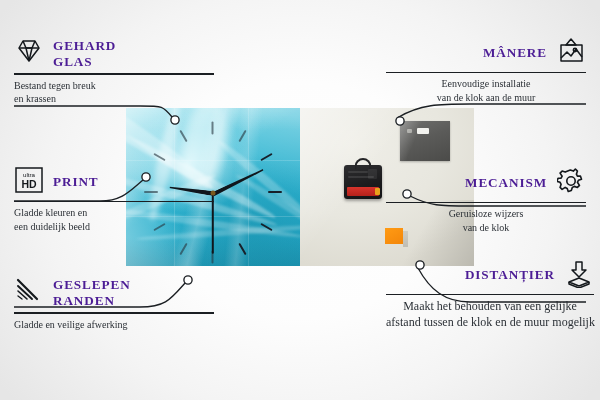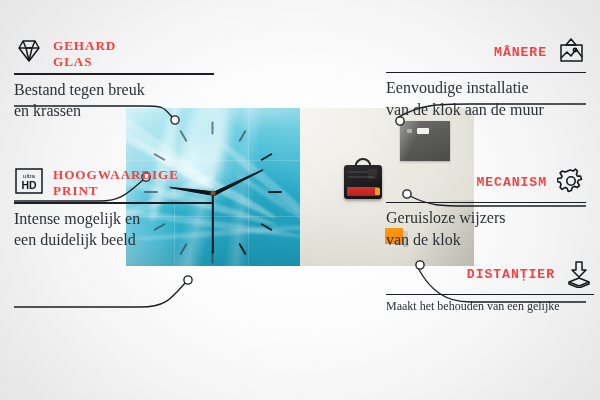--- a/index.html
+++ b/index.html
@@ -106,26 +106,26 @@
   svg.connectors { position:absolute; inset:0; width:600px; height:400px; pointer-events:none; }
 
   
   .feature { position:absolute; width:200px; }
   .feature .head { display:flex; align-items:center; gap:9px; }
   .feature.right .head { flex-direction:row-reverse; justify-content:flex-start; }
   .ficon { width:30px; height:30px; flex:0 0 30px; display:flex; align-items:flex-start; justify-content:center; }
   .ficon svg { display:block; }
   .ftitle {
     font-size:13.2px; font-weight:700; letter-spacing:.9px;
-    color:#ef4444; line-height:1.18; text-transform:uppercase;
-  }
-  .feature.right .ftitle { text-align:right;font-family:Liberation Mono, monospace; }
+    color:#4c1d95; line-height:1.18; text-transform:uppercase;
+  }
+  .feature.right .ftitle { text-align:right; }
   .rule { height:1.4px; background:#1b1f23; margin:4px 0 4px 0; }
-  .fdesc { font-size:16px; color:#2b3036; line-height:1.32; }
-  .feature.right .fdesc { text-align:left; }
+  .fdesc { font-size:10px; color:#2b3036; line-height:1.32; }
+  .feature.right .fdesc { text-align:center; }
 
   #f-gehard   { left:14px;  top:38px;  }
   #f-print    { left:14px;  top:167px; }
   #f-randen   { left:14px;  top:277px; }
   #f-manere   { left:386px; top:38px;  }
   #f-mecanism { left:386px; top:168px; }
   #f-distant  { left:386px; top:260px; }
   #f-distant  { width:208px; }
   #f-distant .fdesc { white-space:nowrap; font-size:12px; }
 </style>
@@ -237,31 +237,50 @@
   <div class="feature left" id="f-print">
     <div class="head">
       <span class="ficon">
         <svg width="30" height="26" viewBox="0 0 30 26">
           <rect x="2" y="1" width="26" height="24" fill="none" stroke="#14181c" stroke-width="1.5"></rect>
           <text x="15" y="10" font-family="Liberation Sans, sans-serif" font-size="6.2" fill="#14181c" text-anchor="middle">ultra</text>
           <text x="15" y="21" font-family="Liberation Sans, sans-serif" font-size="10.5" font-weight="bold" fill="#14181c" text-anchor="middle">HD</text>
         </svg>
       </span>
       <div class="ftitle">
-        <div>HOOGWAARDIGE</div>
         <div>PRINT</div>
       </div>
     </div>
     <div class="rule"></div>
     <div class="fdesc">
-      <div>Intense mogelijk en</div>
+      <div>Gladde kleuren en</div>
       <div>een duidelijk beeld</div>
     </div>
   </div>
 
+  <div class="feature left" id="f-randen">
+    <div class="head">
+      <span class="ficon">
+        <svg width="28" height="24" viewBox="0 0 28 24" stroke="#14181c" stroke-linecap="round">
+          <path d="M3 2 L22 21" stroke-width="2.2"></path>
+          <path d="M3 8 L17 21" stroke-width="1.9"></path>
+          <path d="M3 13 L12 21" stroke-width="1.6"></path>
+          <path d="M3 18 L7 21" stroke-width="1.3"></path>
+        </svg>
+      </span>
+      <div class="ftitle">
+        <div>GESLEPEN</div>
+        <div>RANDEN</div>
+      </div>
+    </div>
+    <div class="rule"></div>
+    <div class="fdesc">
+      <div>Gladde en veilige afwerking</div>
+    </div>
+  </div>
 
   <div class="feature right" id="f-manere">
     <div class="head">
       <span class="ficon">
         <svg width="30" height="26" viewBox="0 0 30 26" fill="none" stroke="#14181c" stroke-width="1.5" stroke-linejoin="round">
           <path d="M15 1 L10 7 H20 Z"></path>
           <rect x="5" y="7" width="21" height="16"></rect>
           <path d="M5 20 L11 14 L15 18 L20 11 L26 19"></path>
           <circle cx="19" cy="12" r="1.7"></circle>
         </svg>
@@ -305,16 +324,17 @@
           <path d="M5 22 v2 l10 4 10-4 v-2"></path>
         </svg>
       </span>
       <div class="ftitle">
         <div>DISTANȚIER</div>
       </div>
     </div>
     <div class="rule"></div>
     <div class="fdesc">
       <div>Maakt het behouden van een gelijke</div>
+      <div>afstand tussen de klok en de muur mogelijk</div>
     </div>
   </div>
 
 </div>
 
 </body></html>

